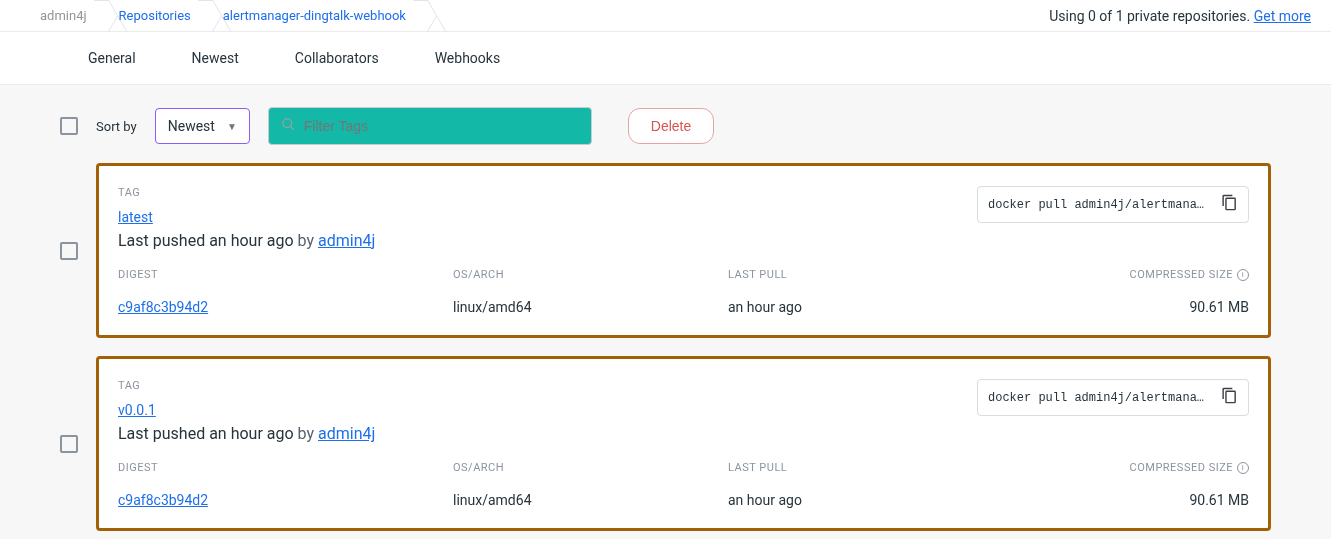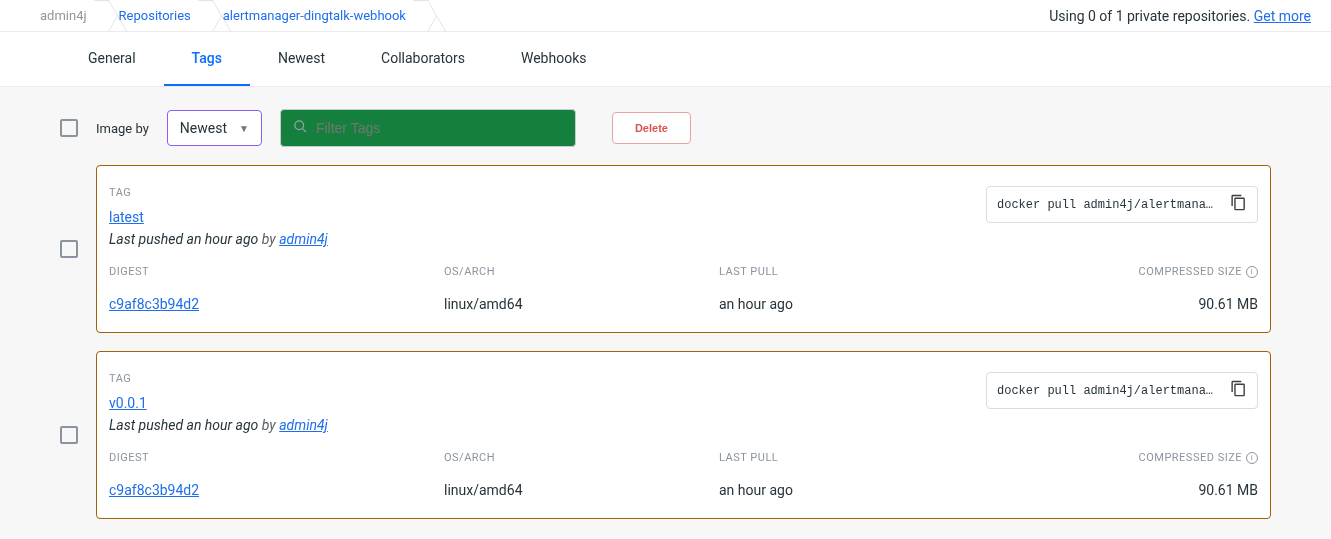--- a/index.html
+++ b/index.html
@@ -17,34 +17,34 @@
 
 .tabs { background: #fff; border-bottom: 1px solid #e9ebee; padding: 0 60px; display: flex; }
 .tab { padding: 18px 28px; font-size: 14px; color: #27343b; cursor: pointer; }
 .tab.active { color: #0d6efd; border-bottom: 2px solid #0d6efd; font-weight: 500; }
 
 .controls { padding: 22px 60px 0; display: flex; align-items: center; gap: 18px; }
 .checkbox { width: 18px; height: 18px; border: 2px solid #8b949e; border-radius: 2px; cursor: pointer; flex-shrink: 0; }
 .sort-label { font-size: 13px; color: #27343b; }
 .sort-select { border: 1px solid #8b5cf6; border-radius: 4px; padding: 9px 12px; display: flex; align-items: center; gap: 12px; cursor: pointer; background:#fff; font-size: 14px; }
 .sort-select .arrow { color: #6e7681; font-size: 10px; }
-.filter-input { border: 1px solid #c5cbd0; border-radius: 4px; padding: 9px 12px; display: flex; align-items: center; gap: 8px; width: 296px; background:#15803d; }
+.filter-input { border: 1px solid #c5cbd0; border-radius: 4px; padding: 9px 12px; display: flex; align-items: center; gap: 8px; width: 324px; background:#14b8a6; }
 .filter-input input { border: none; outline: none; font-size: 14px; width: 100%; background: transparent; }
 .search-icon { color: #9aa0a6; }
 .adv-link { color: #1f6feb; text-decoration: underline; font-size: 13px; margin-left: 6px; }
-.delete-btn { border: 1px solid #e5a3a3; color: #d9534f; background: #fff; border-radius: 4px; padding: 9px 22px; font-weight: 700; font-size: 11px; cursor: pointer; margin-left: 18px; }
+.delete-btn { border: 1px solid #e5a3a3; color: #d9534f; background: #fff; border-radius: 12px; padding: 9px 22px; font-weight: 400; font-size: 14px; cursor: pointer; margin-left: 18px; }
 
 .tag-list { padding: 18px 60px 20px; }
 .tag-row { display: flex; align-items: center; gap: 18px; margin-bottom: 18px; }
-.tag-card { flex: 1; background: #fff; border: 1px solid #a16207; border-radius: 4px; padding: 20px 12px; }
+.tag-card { flex: 1; background: #fff; border: 3px solid #a16207; border-radius: 4px; padding: 20px 19px; }
 .card-label { font-size: 11px; color: #8b949e; letter-spacing: 0.5px; margin-bottom: 10px; }
 .card-top { display: flex; justify-content: space-between; align-items: flex-start; }
 .card-top-left { flex: 1; }
 .tag-name { color: #1f6feb; text-decoration: underline; font-size: 14px; display: inline-block; margin-bottom: 6px; }
-.push-info { font-size: 14px; color: #27343b; margin-bottom: 18px; font-style: italic; }
+.push-info { font-size: 16px; color: #27343b; margin-bottom: 18px; }
 .push-info .by { color: #57606a; }
 .push-info a { color: #1f6feb; text-decoration: underline; }
 .pull-box { display: flex; align-items: center; gap: 12px; border: 1px solid #d7dde2; border-radius: 4px; padding: 7px 10px; font-family: "Courier New", monospace; font-size: 12px; background: #fff; width: 272px; }
 .pull-text { white-space: nowrap; overflow: hidden; text-overflow: ellipsis; flex: 1; }
 .copy-icon { color: #3c4043; cursor: pointer; }
 
 .columns { display: flex; }
 .col { display: flex; flex-direction: column; gap: 8px; }
 .col.digest { flex: 0 0 335px; }
 .col.os { flex: 0 0 275px; }
@@ -64,29 +64,28 @@
     <div class="crumb crumb-link">alertmanager-dingtalk-webhook</div>
   </div>
   <div class="header-right">
     <span>Using 0 of 1 private repositories.</span>
     <a href="#">Get more</a>
   </div>
 </div>
 
 <div class="tabs">
   <div class="tab">General</div>
-  <div class="tab active">Tags</div>
   <div class="tab">Newest</div>
   <div class="tab">Collaborators</div>
   <div class="tab">Webhooks</div>
 </div>
 
 <div class="controls">
   <div class="checkbox"></div>
-  <span class="sort-label">Image by</span>
+  <span class="sort-label">Sort by</span>
   <div class="sort-select">
     <span>Newest</span>
     <span class="arrow">▼</span>
   </div>
   <div class="filter-input">
     <span class="search-icon">
       <svg width="15" height="15" viewBox="0 0 24 24" fill="none" stroke="currentColor" stroke-width="2">
           <circle cx="10" cy="10" r="7"></circle>
           <line x1="21" y1="21" x2="15" y2="15"></line>
         </svg>

